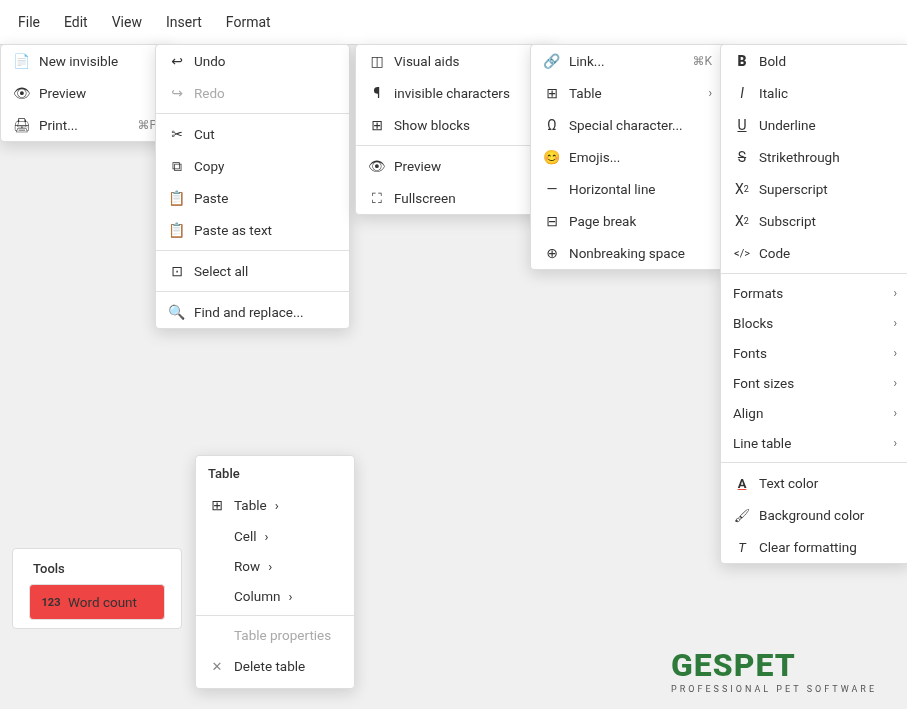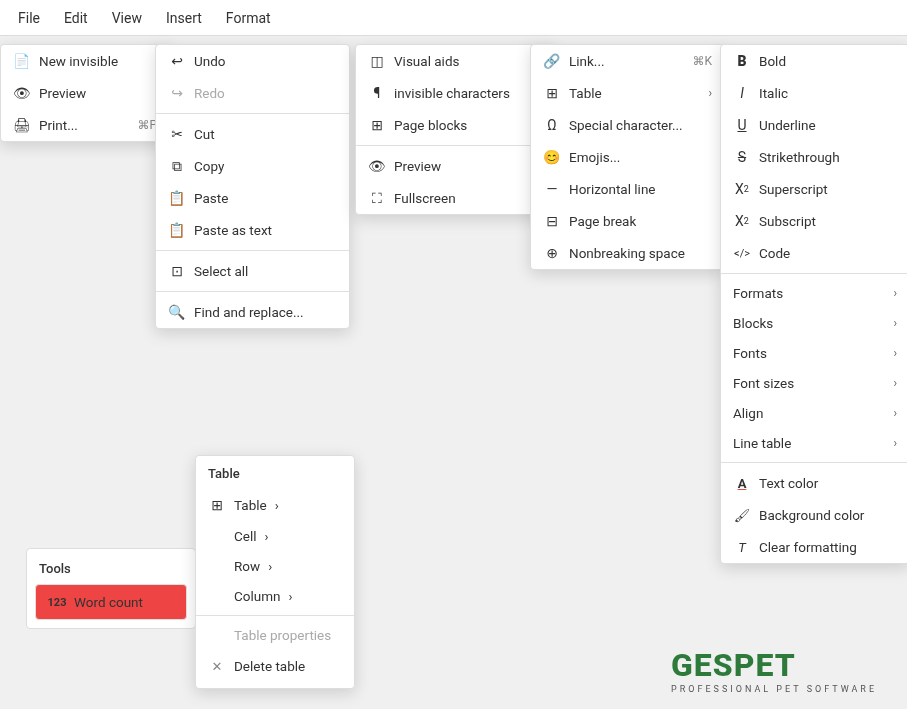--- a/index.html
+++ b/index.html
@@ -11,21 +11,21 @@
       position: relative;
       overflow: hidden;
     }
 
     
     .menu-bar {
       position: absolute;
       top: 0;
       left: 0;
       right: 0;
-      height: 36px;
+      height: 45px;
       background: #fff;
       border-bottom: 1px solid #ddd;
       display: flex;
       align-items: center;
       padding: 0 8px;
       gap: 4px;
       z-index: 1;
     }
     .menu-bar-item {
       padding: 6px 10px;
@@ -118,25 +118,25 @@
     .format-menu {
       top: 44px;
       left: 720px;
       min-width: 190px;
     }
 
     
     .tools-section {
       position: absolute;
       bottom: 80px;
-      left: 26px;
+      left: 12px;
       background: #fff;
       border: 1px solid #ddd;
       border-radius: 4px;
-      padding: 8px 0;
+      padding: 8px 8px;
       min-width: 170px;
     }
     .tools-header {
       padding: 4px 12px 8px;
       font-size: 13px;
       color: #333;
       font-weight: 500;
     }
     .tools-item {
       display: flex;
@@ -275,21 +275,21 @@
   <div class="dropdown-item">
     <span class="icon-sm">◫</span>
     <span>Visual aids</span>
   </div>
   <div class="dropdown-item">
     <span class="icon-sm">¶</span>
     <span>invisible characters</span>
   </div>
   <div class="dropdown-item">
     <span class="icon-sm">⊞</span>
-    <span>Page blocks</span>
+    <span>Show blocks</span>
   </div>
   <div class="dropdown-separator"></div>
   <div class="dropdown-item">
     <span class="icon-sm">👁</span>
     <span>Preview</span>
   </div>
   <div class="dropdown-item">
     <span class="icon-sm">⛶</span>
     <span>Fullscreen</span>
   </div>

